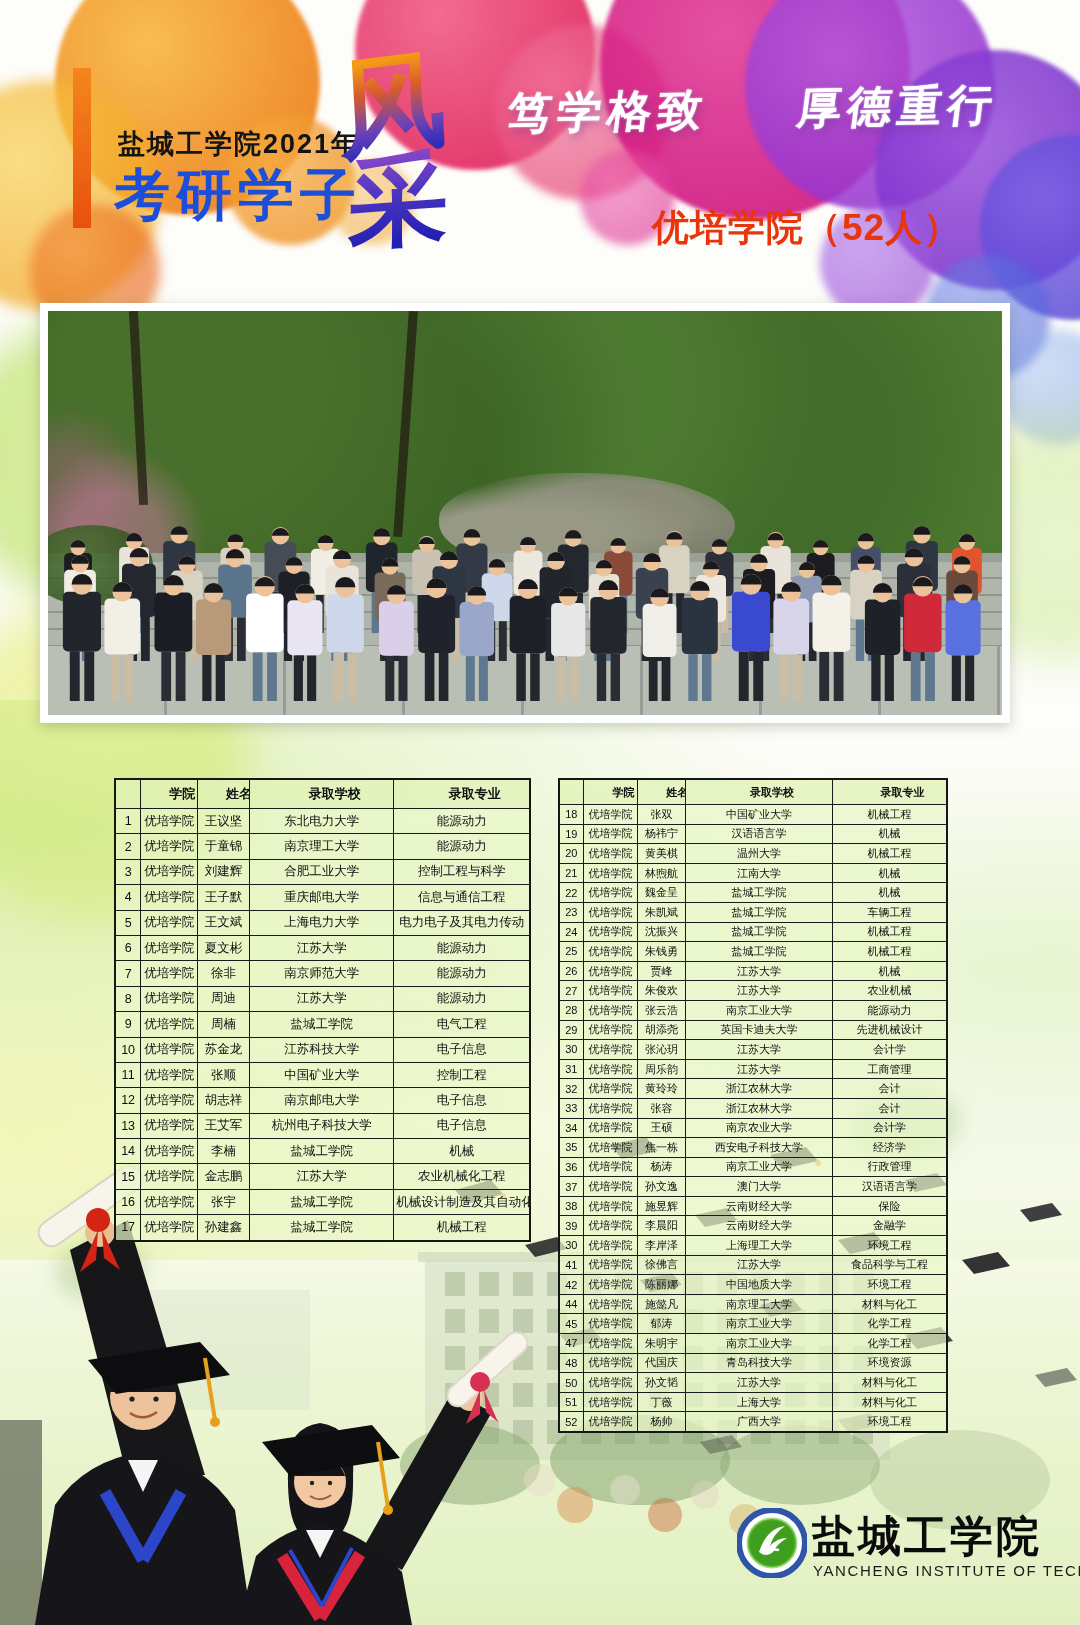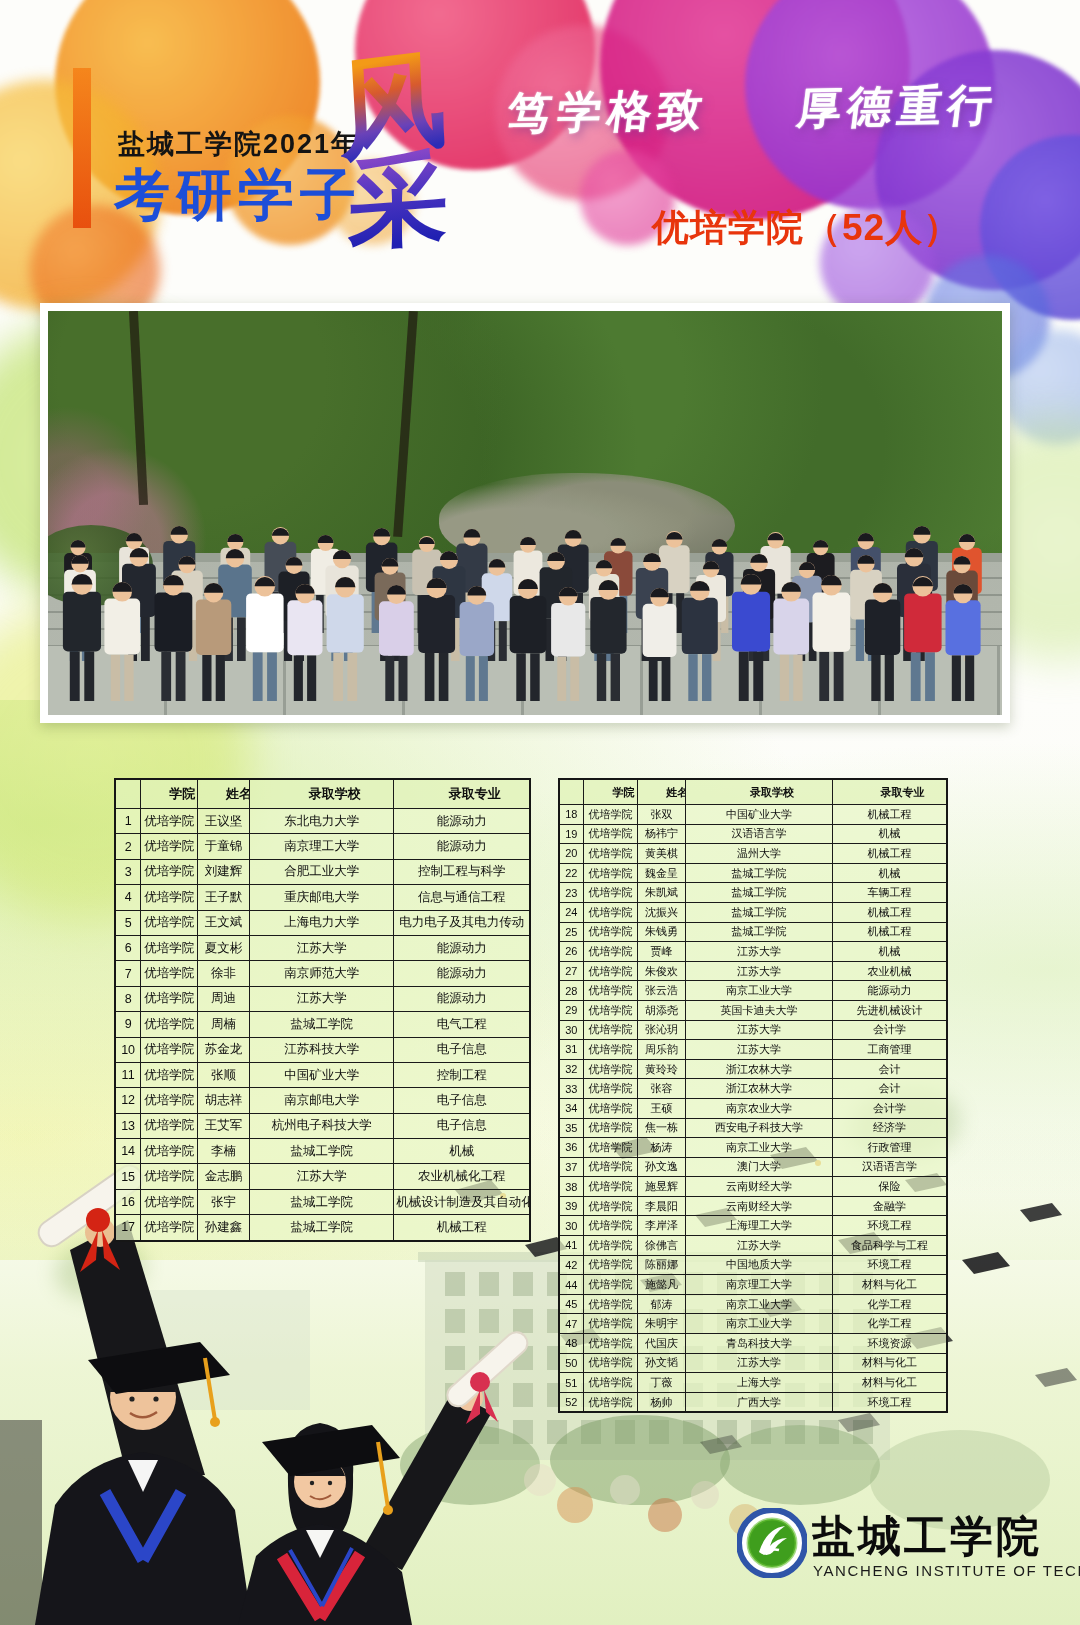--- a/index.html
+++ b/index.html
@@ -790,20 +790,27 @@
           <td>机械</td>
         </tr>
         <tr>
           <td>20</td>
           <td>优培学院</td>
           <td>黄美棋</td>
           <td>温州大学</td>
           <td>机械工程</td>
         </tr>
         <tr>
+          <td>21</td>
+          <td>优培学院</td>
+          <td>林煦航</td>
+          <td>江南大学</td>
+          <td>机械</td>
+        </tr>
+        <tr>
           <td>22</td>
           <td>优培学院</td>
           <td>魏金呈</td>
           <td>盐城工学院</td>
           <td>机械</td>
         </tr>
         <tr>
           <td>23</td>
           <td>优培学院</td>
           <td>朱凯斌</td>

